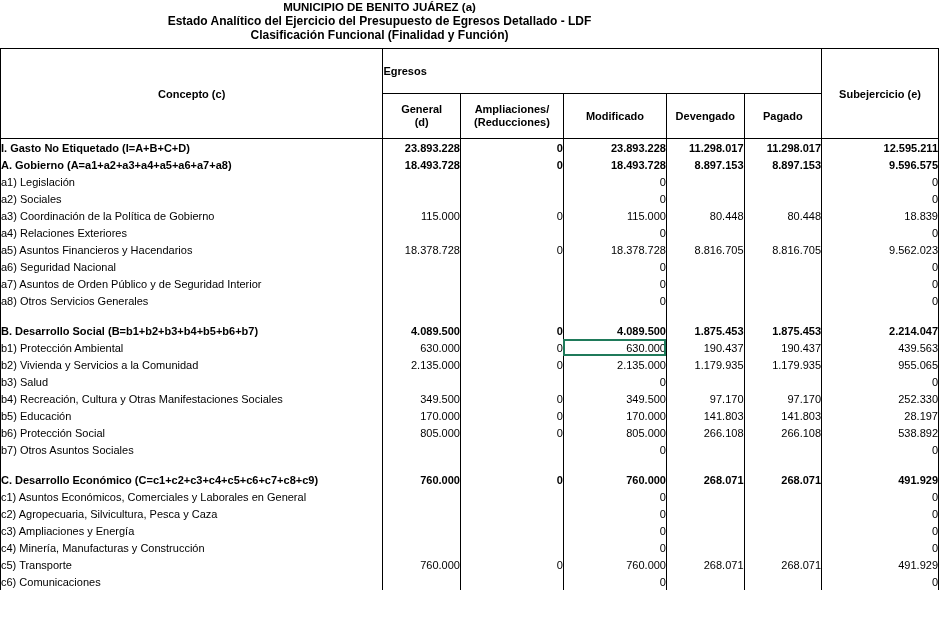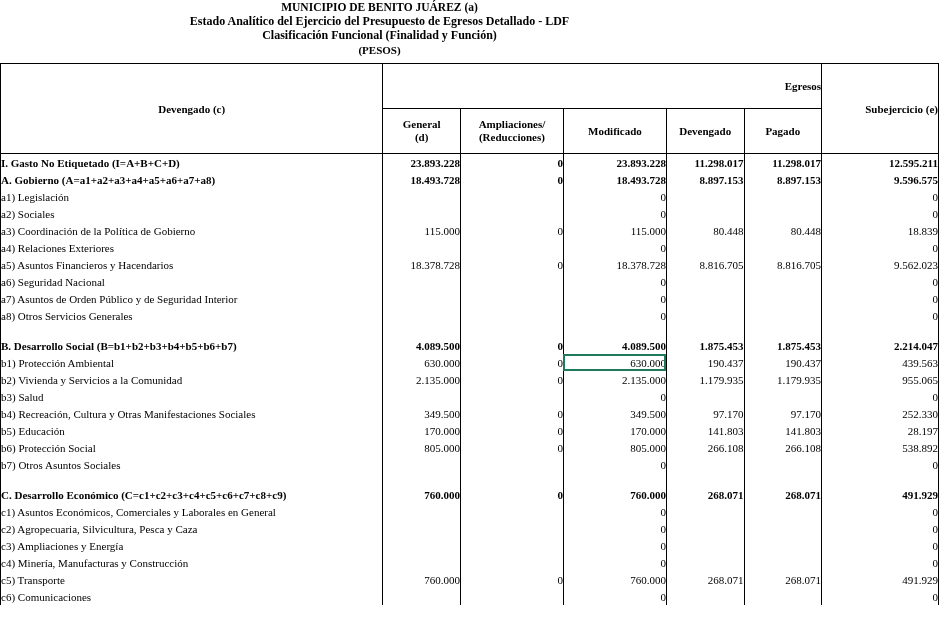--- a/index.html
+++ b/index.html
@@ -13,21 +13,20 @@
     font-family: "Liberation Sans", sans-serif;
     font-size: 11px;
     color: #000000;
     overflow: hidden;
   }
   .page {
     width: 759px;
     height: 636px;
     position: relative;
     box-sizing: border-box;
-    font-family: Liberation Serif, serif;
   }
   .doc-header {
     text-align: center;
     padding-top: 0px;
     line-height: 14px;
   }
   .doc-header div {
     font-weight: bold;
     font-size: 12px;
   }
@@ -45,35 +44,35 @@
     font-size: 11px;
     vertical-align: middle;
   }
   th.concepto {
     width: 360px;
     text-align: center;
     font-weight: bold;
     font-size: 11.5px;
   }
   th.egresos-group {
-    text-align: right;
+    text-align: left;
     font-weight: bold;
     font-size: 11.5px;
     height: 44px;
   }
   th.sub-col {
     text-align: center;
     font-weight: bold;
     font-size: 11px;
     height: 44px;
     line-height: 13px;
   }
   th.subejercicio {
     width: 110px;
-    text-align: right;
+    text-align: center;
     font-weight: bold;
     font-size: 11.5px;
   }
   col.c-concepto { width: 360px; }
   col.c-num { width: 73px; }
   col.c-num-wide { width: 97px; }
   col.c-sub { width: 110px; }
 
   td.label {
     padding-left: 2px;
@@ -112,36 +111,35 @@
 </style>
 </head>
 <body>
 
 <div class="page">
 
   <div class="doc-header">
     <div class="line-muni">MUNICIPIO DE BENITO JUÁREZ (a)</div>
     <div>Estado Analítico del Ejercicio del Presupuesto de Egresos Detallado - LDF</div>
     <div>Clasificación Funcional (Finalidad y Función)</div>
-    <div class="line-pesos">(PESOS)</div>
   </div>
 
   <table class="report">
     <colgroup>
       <col class="c-concepto">
       <col class="c-num">
       <col class="c-num-wide">
       <col class="c-num-wide">
       <col class="c-num">
       <col class="c-num">
       <col class="c-sub">
     </colgroup>
     <thead>
       <tr class="head-row-top">
-        <th class="concepto" rowspan="2">Devengado (c)</th>
+        <th class="concepto" rowspan="2">Concepto (c)</th>
         <th class="egresos-group" colspan="5">Egresos</th>
         <th class="subejercicio" rowspan="2">Subejercicio (e)</th>
       </tr>
       <tr>
         <th class="sub-col">
           <div>General</div>
           <div>(d)</div>
         </th>
         <th class="sub-col">
           <div>Ampliaciones/</div>

